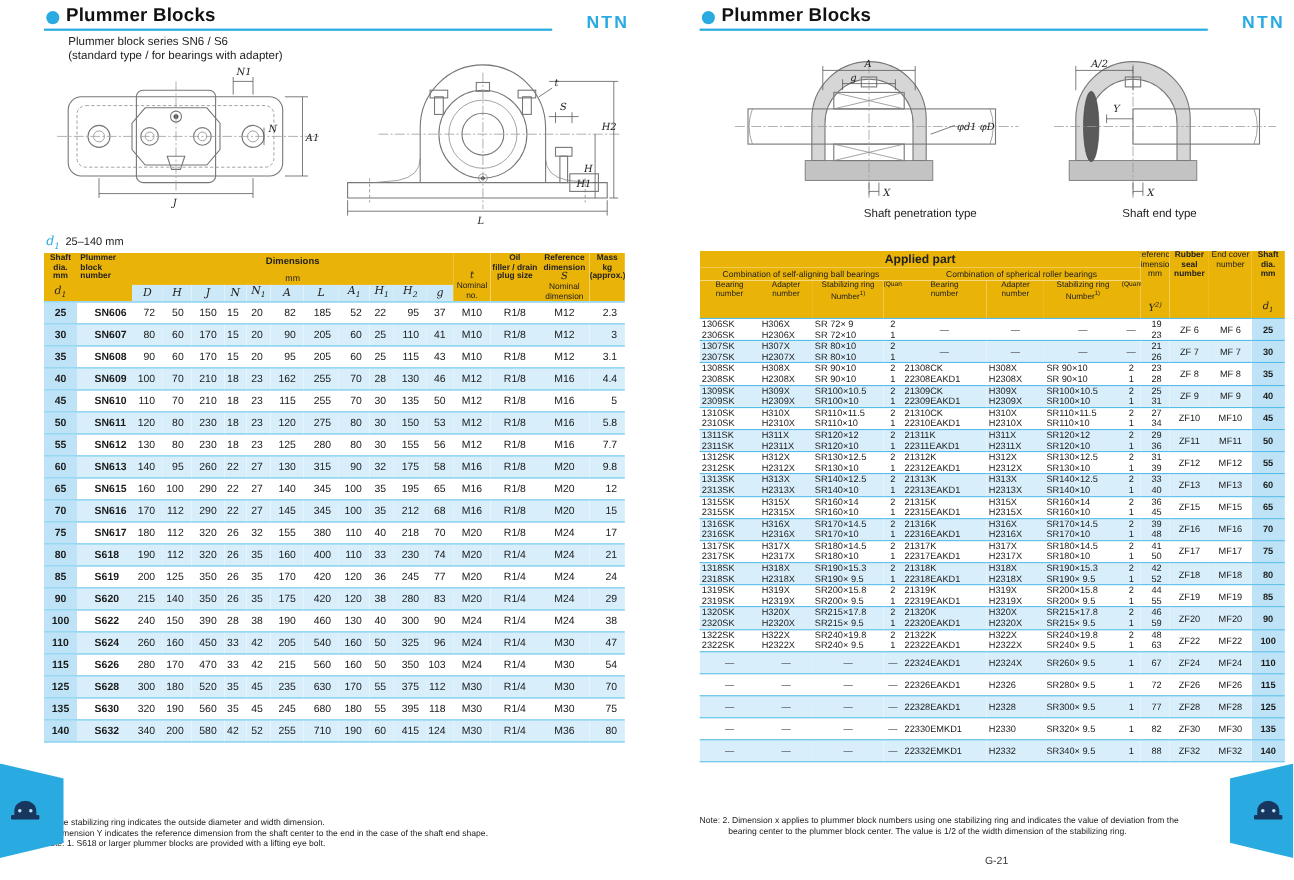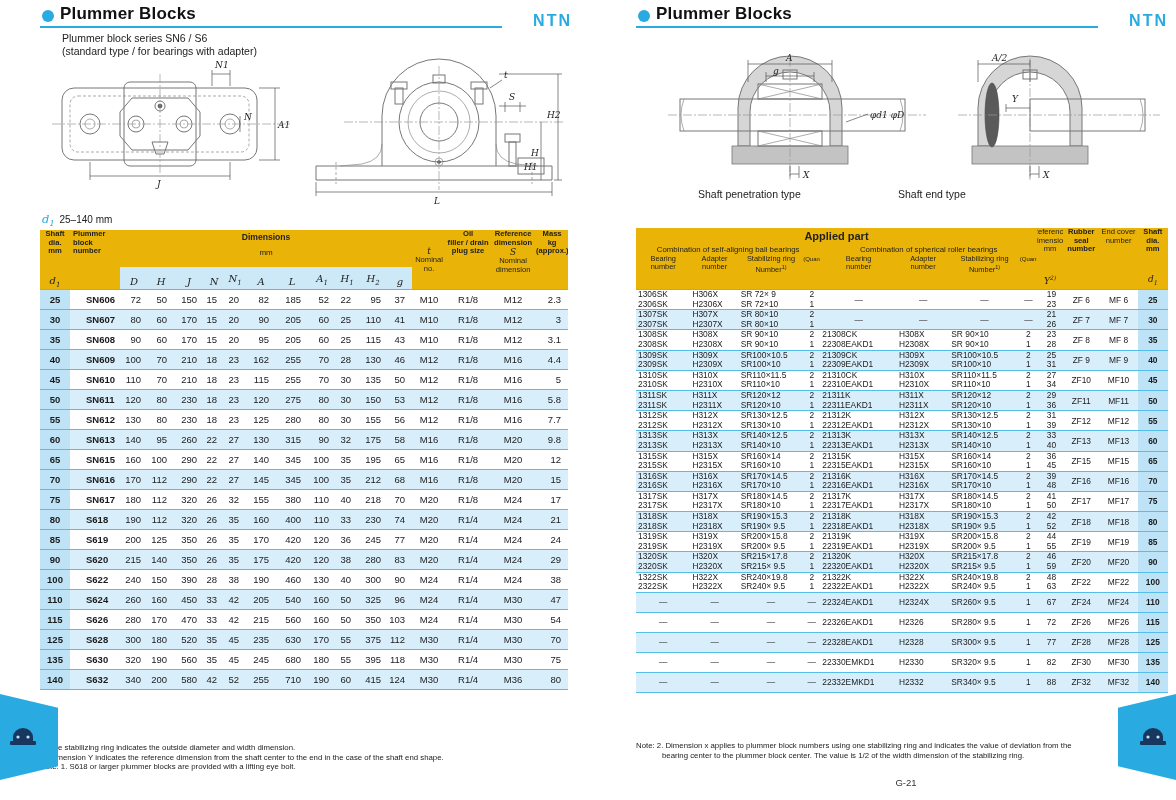--- a/index.html
+++ b/index.html
@@ -19,33 +19,33 @@
   .rdraw{position:absolute;top:52px;left:4px}
   .dline{stroke:#777;stroke-width:1;fill:none}
   .dthin{stroke:#888;stroke-width:.7;fill:none}
   .ddash{stroke:#888;stroke-width:.7;fill:none;stroke-dasharray:3,2}
   .dcl{stroke:#999;stroke-width:.7;fill:none;stroke-dasharray:9,2,2,2}
   .dim{stroke:#555;stroke-width:.7;fill:none}
   .dlab{font-family:"DejaVu Serif",serif;font-style:italic;font-size:9px;fill:#222}
   .gfill{fill:#d6d6d6;stroke:#777;stroke-width:1}
   .g2fill{fill:#c3c3c3;stroke:#777;stroke-width:.8}
   .dk{fill:#5a5a5a;stroke:#444;stroke-width:.6}
-  .caption{position:absolute;font-size:10.5px;color:#222;text-align:left;width:190px}
+  .caption{position:absolute;font-size:10.5px;color:#222;text-align:right;width:190px}
   
   .range{position:absolute;top:212px;left:2px;font-size:10px;color:#222}
   .rsym{font-family:"DejaVu Serif",serif;font-style:italic;color:#29abe2;font-size:11.5px;margin-right:5px}
   
   table{border-collapse:collapse;table-layout:fixed}
   th,td{padding:0;margin:0;overflow:hidden}
   .ltab{position:absolute;top:230px;left:0;width:528px;font-size:9.5px}
   .rtab{position:absolute;top:228px;left:0;width:532px;font-size:8.4px}
   thead th{background:#eab308;font-weight:bold;color:#222;vertical-align:top}
   .tiny{font-size:7.6px;line-height:8.6px;font-weight:bold}
   .tiny.n{font-weight:normal}
-  .sym{font-family:"DejaVu Serif",serif;font-style:italic;font-weight:normal;font-size:10px;margin-top:19px}
+  .sym{font-family:"DejaVu Serif",serif;font-style:italic;font-weight:normal;font-size:10px;margin-top:3px}
   .sym2{font-family:"DejaVu Serif",serif;font-style:italic;font-weight:normal;font-size:9px}
   tbody tr{border-bottom:1px solid #55bde9;height:20px}
   .ltab thead tr:last-child{border-bottom:1px solid #55bde9}
   .rtab thead{border-bottom:1px solid #55bde9}
   tbody tr.stripe{background:#d9eefb}
   td{vertical-align:middle}
   td.dcol{background:#bfe3f6;font-weight:bold;text-align:center}
   .ltab td.pn{font-weight:bold;text-align:left;padding-left:16px}
   td.num{text-align:right;padding-right:7px}
   td.ctr{text-align:center}

